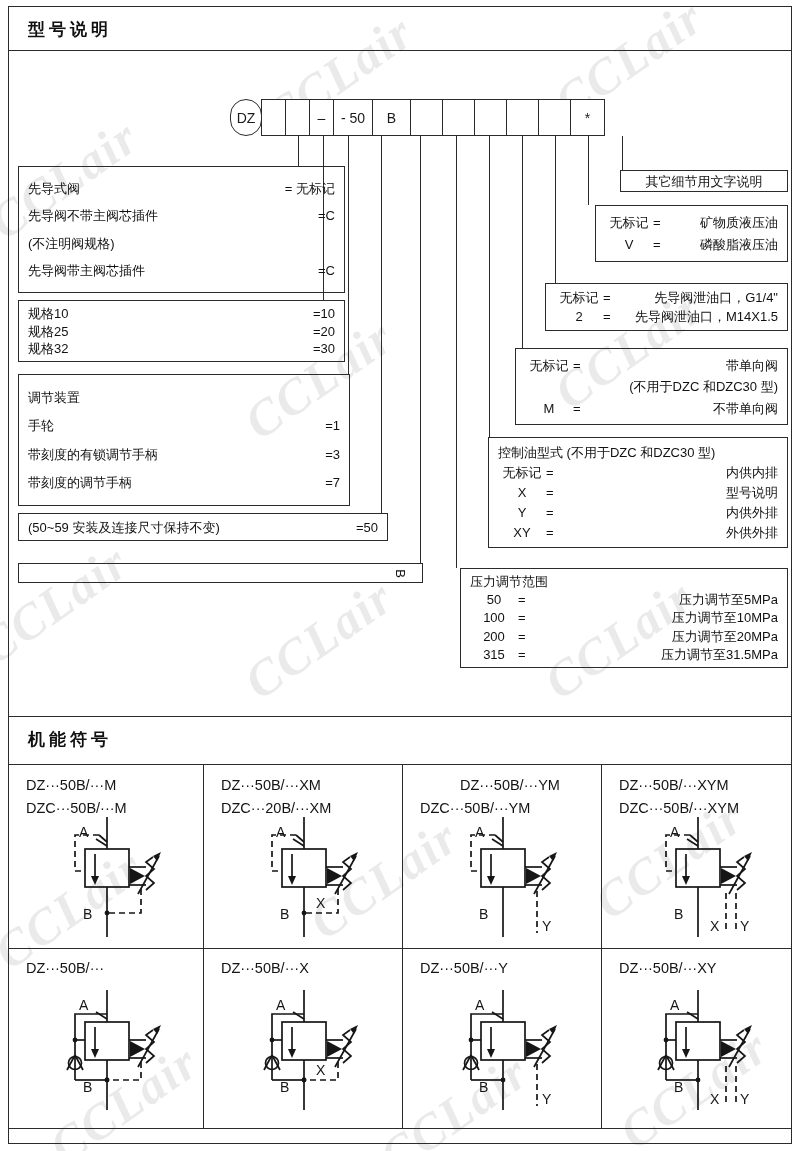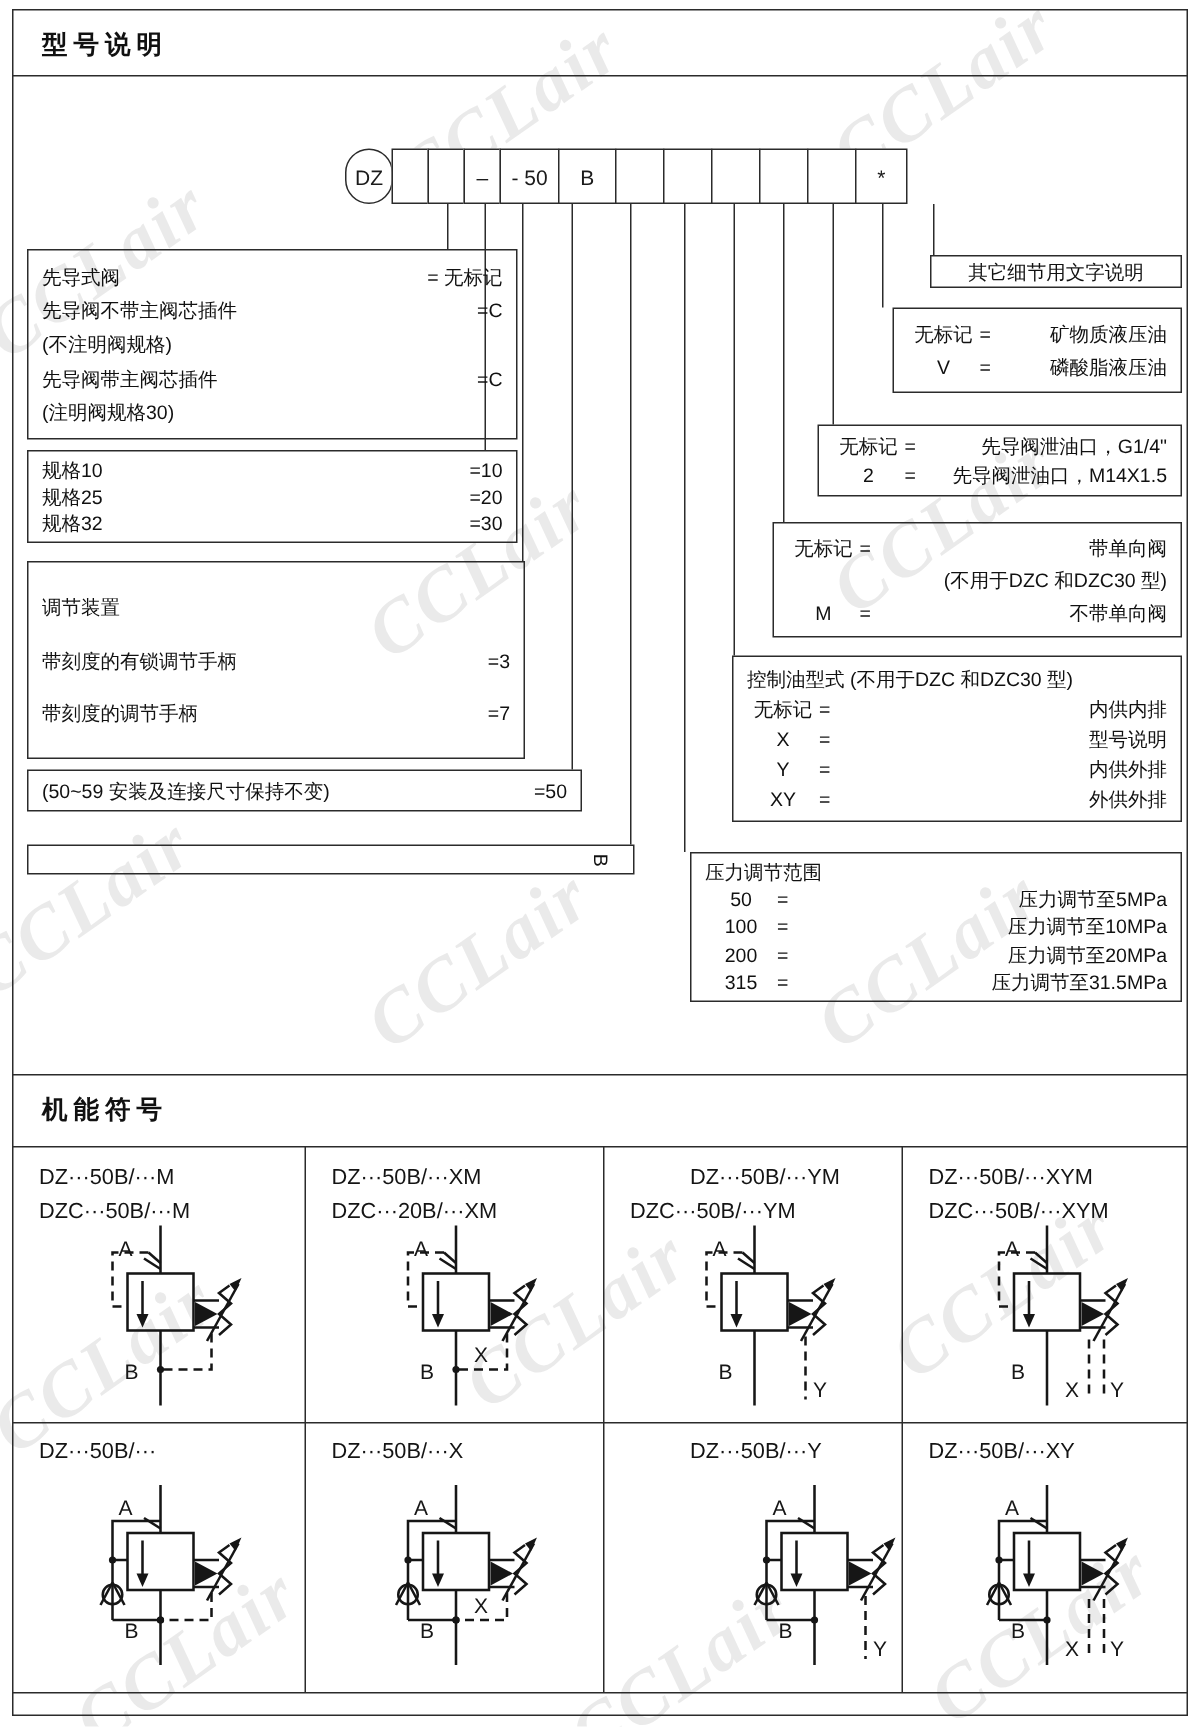--- a/index.html
+++ b/index.html
@@ -108,43 +108,43 @@
       <span class="code">=C</span>
     </div>
     <div class="brow">
       <span class="lbl">(不注明阀规格)</span>
       <span class="code"></span>
     </div>
     <div class="brow">
       <span class="lbl">先导阀带主阀芯插件</span>
       <span class="code">=C</span>
     </div>
-    <div class="brow">
-      <span class="lbl">(注明阀规格30)</span>
-      <span class="code"></span>
-    </div>
   </div>
 <div class="bx" style="left:18px;top:300px;width:327px;height:62px">
     <div class="brow">
       <span class="lbl">规格10</span>
       <span class="code">=10</span>
     </div>
     <div class="brow">
       <span class="lbl">规格25</span>
       <span class="code">=20</span>
     </div>
     <div class="brow">
       <span class="lbl">规格32</span>
       <span class="code">=30</span>
     </div>
   </div>
 <div class="bx" style="left:18px;top:374px;width:332px;height:132px">
     <div class="brow">
       <span class="lbl">调节装置</span>
       <span class="code"></span>
+    </div>
+    <div class="brow">
+      <span class="lbl">手轮</span>
+      <span class="code">=1</span>
     </div>
     <div class="brow">
       <span class="lbl">带刻度的有锁调节手柄</span>
       <span class="code">=3</span>
     </div>
     <div class="brow">
       <span class="lbl">带刻度的调节手柄</span>
       <span class="code">=7</span>
     </div>
   </div>
@@ -401,21 +401,21 @@
         <line x1="40" y1="52" x2="50" y2="52"></line>
         <circle cx="40" cy="75" r="6.5"></circle>
         <line x1="32" y1="82" x2="40" y2="67"></line>
         <line x1="48" y1="82" x2="40" y2="67"></line>
         <polyline stroke-dasharray="6 4" points="106,74 106,92 74,92"></polyline>
         <circle class="f" cx="72" cy="92" r="2.4"></circle>
         <text x="84" y="87">X</text>
         <text x="48" y="104">B</text>
       </svg>
     </div>
-    <div class="symcell" style="left: 402px; top: 948px; width: 199px; height: 180px; margin-left: 40px;">
+    <div class="symcell" style="left: 402px; top: 948px; width: 199px; height: 180px;">
       <div class="symlabel" style="top: 12px;">DZ···50B/···Y</div>
       <svg class="sym" width="150" height="125" viewBox="0 0 150 125" style="left: 28.5px; top: 40px;">
         <line x1="72" y1="2" x2="72" y2="34"></line>
         <rect x="50" y="34" width="44" height="38"></rect>
         <line x1="72" y1="72" x2="72" y2="122"></line>
         <text x="44" y="22">A</text>
         <line x1="61" y1="24" x2="72" y2="31"></line>
         <line x1="60" y1="39" x2="60" y2="63"></line>
         <polygon class="f" points="56,61 64,61 60,70"></polygon>
         <line x1="94" y1="52" x2="111" y2="52"></line>

